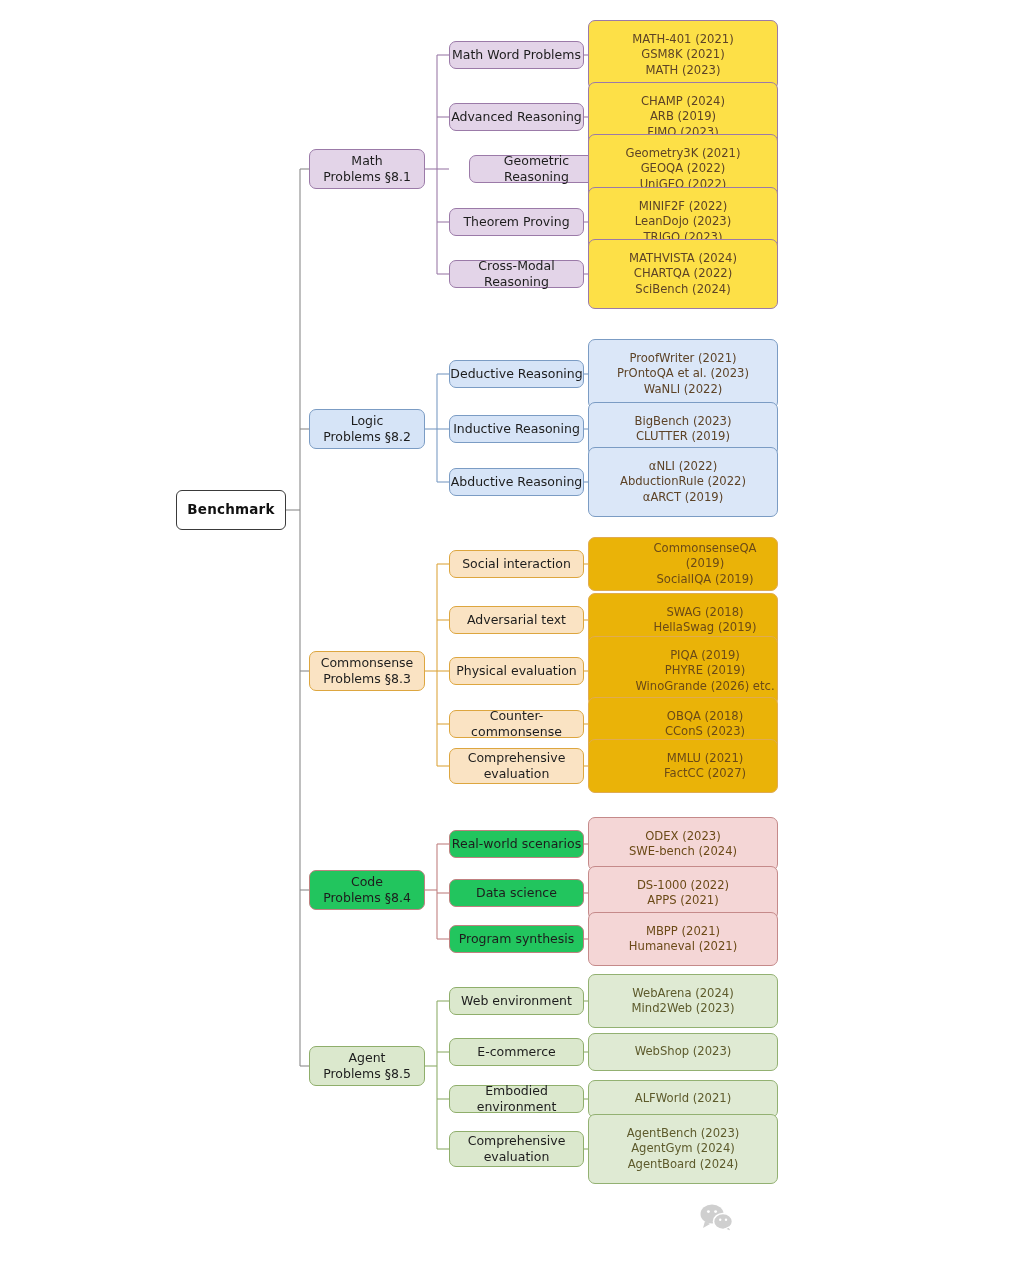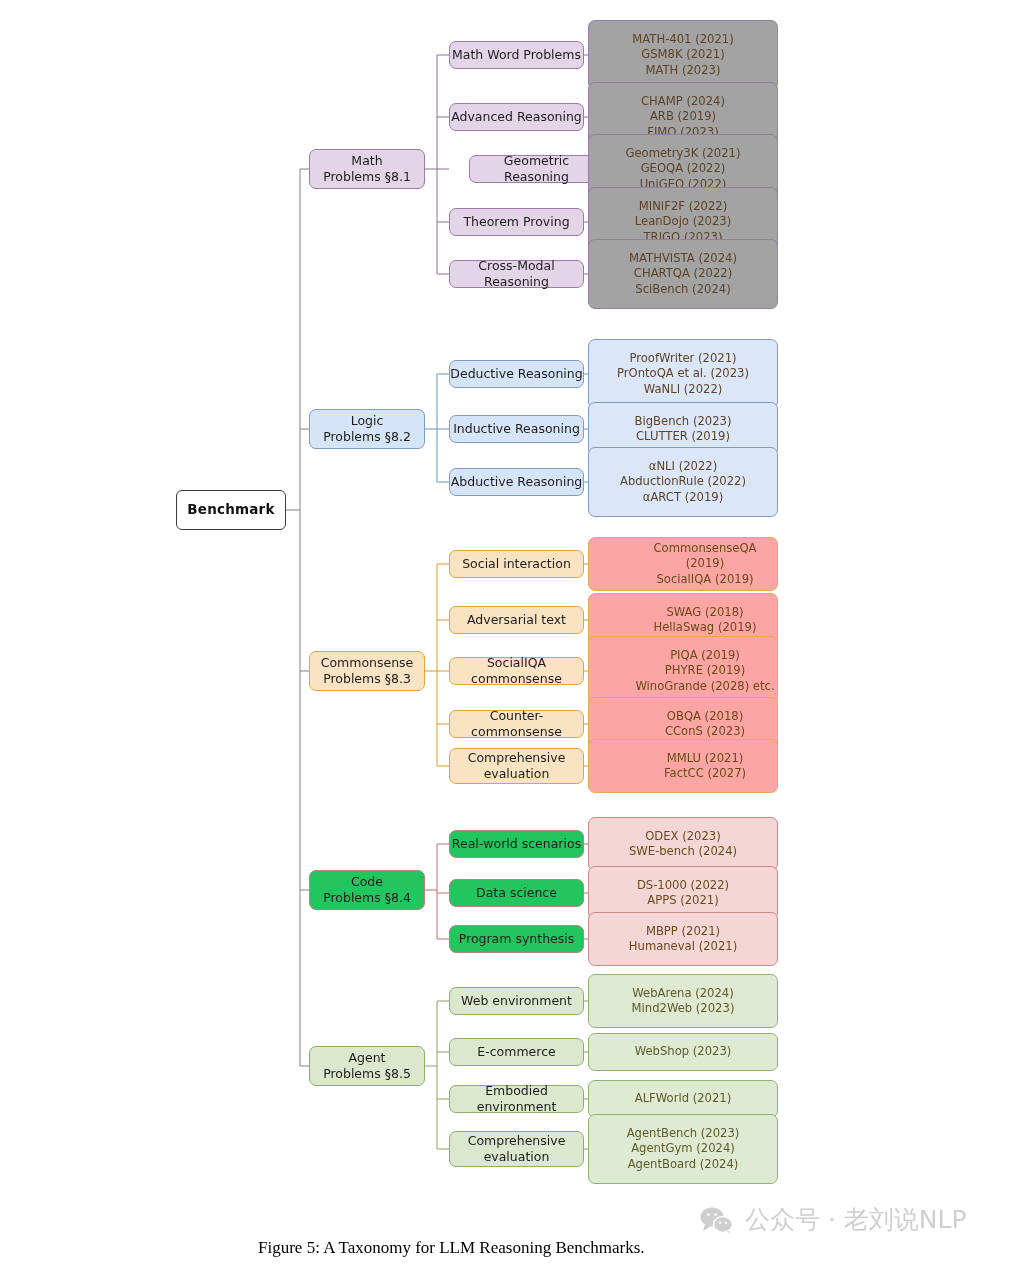--- a/index.html
+++ b/index.html
@@ -17,27 +17,27 @@
   .root{font-weight:bold;font-size:13.5px;color:#111;background:#ffffff;
         border:1.3px solid #3a3a3a;border-radius:6px;letter-spacing:.2px;}
 
   .cat{font-size:12.5px;color:#1d1d1d;border-width:1.3px;}
   .sub{font-size:12.5px;color:#1d1d1d;}
   .leaf{font-size:11.6px;color:#6b4a17;}
   .leaf .ln{display:block;}
 
   
   .c-math.cat ,.c-math.sub{background:#e3d4e8;border-color:#9b7aa8;}
-  .c-math.leaf{background:#a3a3a3;border-color:#9b7aa8;color:#5d4327;text-align:center;}
+  .c-math.leaf{background:#fde047;border-color:#9b7aa8;color:#5d4327;text-align:center;}
   
   .c-logic.cat,.c-logic.sub{background:#d6e4f7;border-color:#7b9cc4;}
   .c-logic.leaf{background:#dbe7f8;border-color:#7b9cc4;color:#5d4327;}
   
   .c-cs.cat,.c-cs.sub{background:#fae3c3;border-color:#dda63f;}
-  .c-cs.leaf{background:#fca5a5;border-color:#e0ab52;color:#6b4a17;padding-left:44px;}
+  .c-cs.leaf{background:#eab308;border-color:#e0ab52;color:#6b4a17;padding-left:44px;}
   
   .c-code.cat,.c-code.sub{background:#22c55e;border-color:#c08080;}
   .c-code.leaf{background:#f4d6d6;border-color:#c58a8a;color:#6b4a17;}
   
   .c-agent.cat,.c-agent.sub{background:#dbe8cd;border-color:#8fae6b;}
   .c-agent.leaf{background:#dfead3;border-color:#93b172;color:#5d5a2b;}
 
   .caption{position:absolute;left:258px;top:1238px;width:520px;
            font-family:"Liberation Serif","DejaVu Serif",serif;
            font-size:17px;color:#000;white-space:nowrap;}
@@ -246,28 +246,28 @@
         </div>
       </div>
       <div class="node c-cs leaf" style="left: 588px; top: 592.8px; width: 190px; height: 54.4px;">
         <div>
           <span class="ln" style="display: block;">SWAG (2018)</span>
           <span class="ln" style="display: block;">HellaSwag (2019)</span>
         </div>
       </div>
       <div class="node c-cs sub" style="left: 449px; top: 657px; width: 135px; height: 28px;">
         <div>
-          <span class="ln" style="display: block;">SocialIQA commonsense</span>
+          <span class="ln" style="display: block;">Physical evaluation</span>
         </div>
       </div>
       <div class="node c-cs leaf" style="left: 588px; top: 635.7px; width: 190px; height: 70.6px;">
         <div>
           <span class="ln" style="display: block;">PIQA (2019)</span>
           <span class="ln" style="display: block;">PHYRE (2019)</span>
-          <span class="ln" style="display: block;">WinoGrande (2028) etc.</span>
+          <span class="ln" style="display: block;">WinoGrande (2026) etc.</span>
         </div>
       </div>
       <div class="node c-cs sub" style="left: 449px; top: 710px; width: 135px; height: 28px;">
         <div>
           <span class="ln" style="display: block;">Counter-commonsense</span>
         </div>
       </div>
       <div class="node c-cs leaf" style="left: 588px; top: 696.8px; width: 190px; height: 54.4px;">
         <div>
           <span class="ln" style="display: block;">OBQA (2018)</span>
@@ -370,28 +370,26 @@
       </div>
       <div class="node c-agent leaf" style="left: 588px; top: 1113.7px; width: 190px; height: 70.6px;">
         <div>
           <span class="ln" style="display: block;">AgentBench (2023)</span>
           <span class="ln" style="display: block;">AgentGym (2024)</span>
           <span class="ln" style="display: block;">AgentBoard (2024)</span>
         </div>
       </div>
     </div>
 
-  <div class="caption">Figure 5: A Taxonomy for LLM Reasoning Benchmarks.</div>
 
   <div class="watermark">
     <svg class="wm-icon" width="34" height="28" viewBox="0 0 34 28">
       <ellipse cx="12" cy="11" rx="11.5" ry="9.6" fill="#cfcfcf"></ellipse>
       <polygon points="5,18 3,25 10,21" fill="#cfcfcf"></polygon>
       <ellipse cx="23" cy="18.5" rx="9.5" ry="8" fill="#cfcfcf" stroke="#ffffff" stroke-width="1.6"></ellipse>
       <polygon points="29,24 31.5,28.5 25,26" fill="#cfcfcf" stroke="#ffffff" stroke-width="1.2"></polygon>
       <circle cx="8.4" cy="8.6" r="1.45" fill="#ffffff"></circle>
       <circle cx="15.6" cy="8.6" r="1.45" fill="#ffffff"></circle>
       <circle cx="20.2" cy="16.8" r="1.2" fill="#ffffff"></circle>
       <circle cx="26" cy="16.8" r="1.2" fill="#ffffff"></circle>
     </svg>
-    <span>公众号 · 老刘说NLP</span>
   </div>
 </div>
 
 </body></html>

